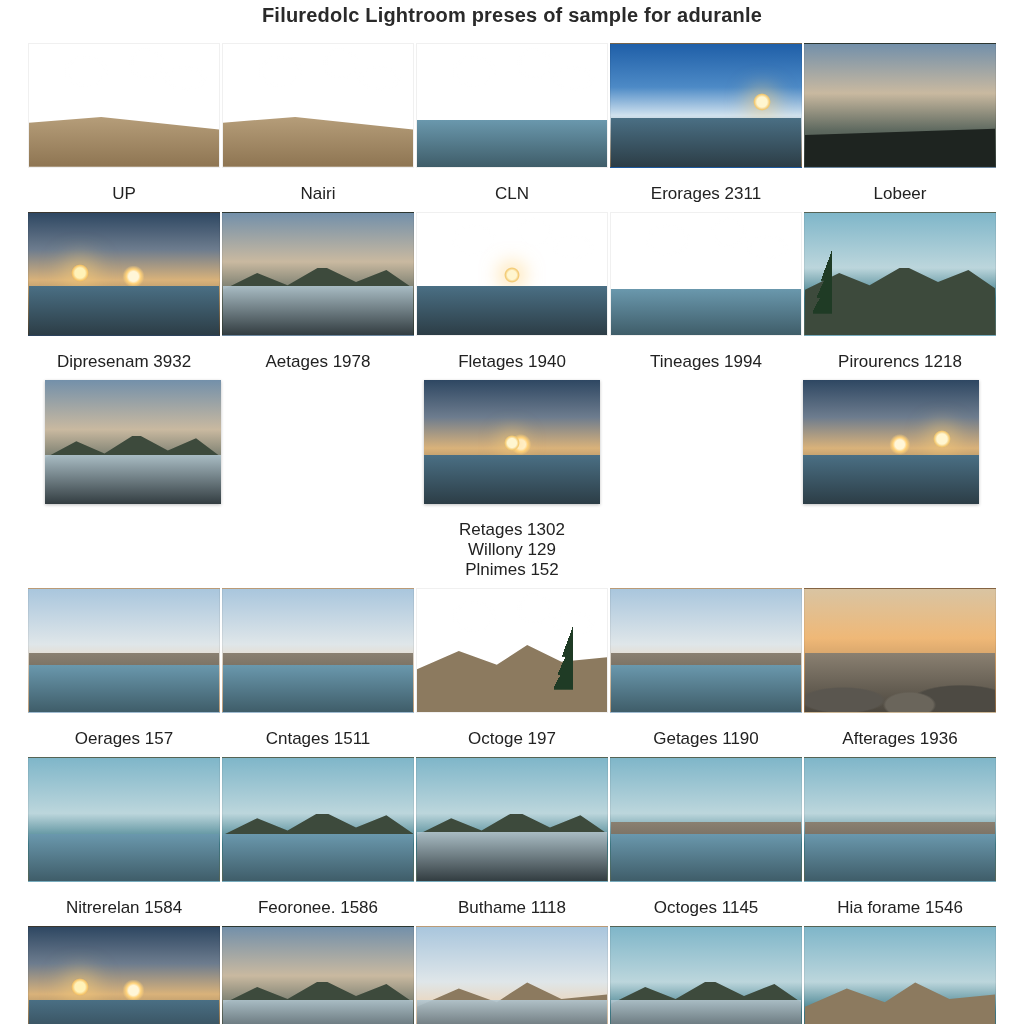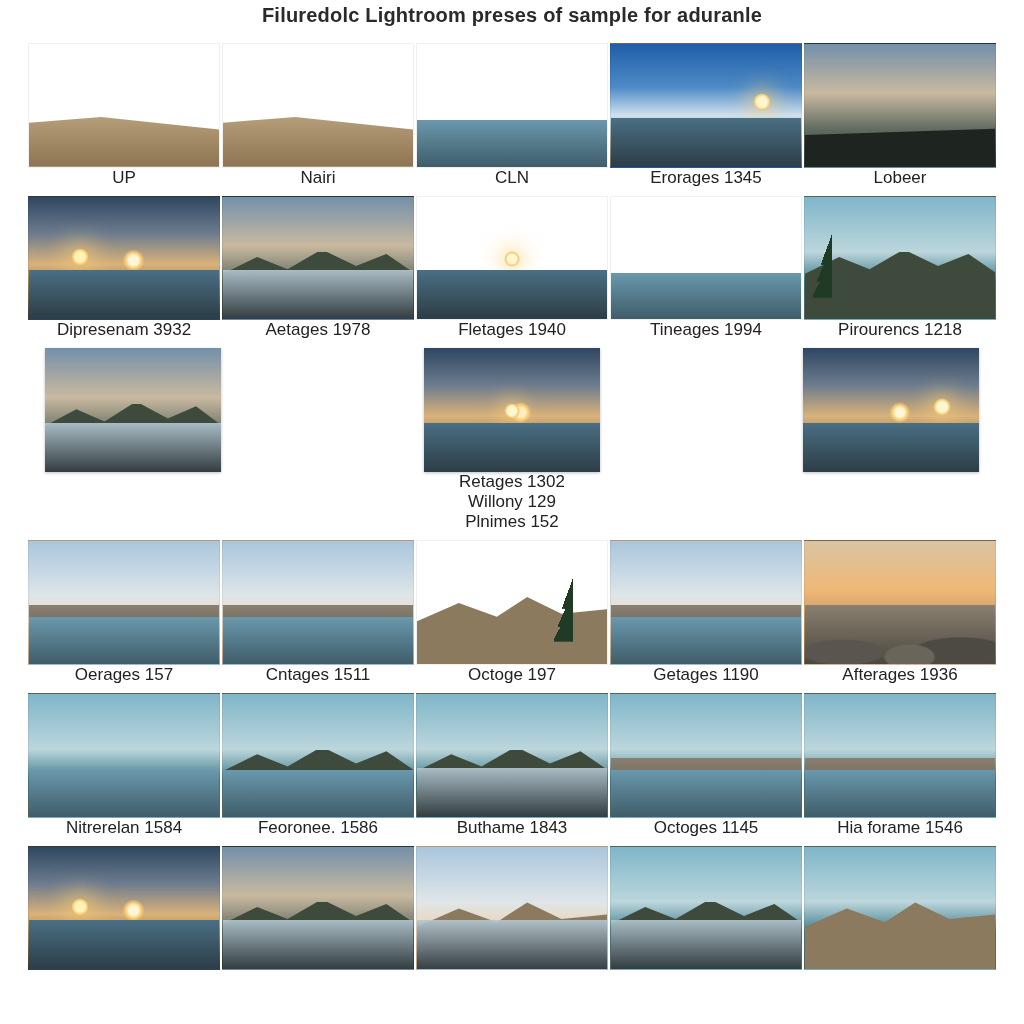--- a/index.html
+++ b/index.html
@@ -32,21 +32,21 @@
     position: relative;
     width: 100%;
     aspect-ratio: 1.54/1;
     overflow: hidden;
     border: 1px solid rgba(0,0,0,.06);
   }
   .r3 .thumb { width: 176px; margin: 0 auto; aspect-ratio: 1.42/1; box-shadow: 0 1px 3px rgba(0,0,0,.25); border: none; }
   .labels {
     display: grid;
     column-gap: 2px;
-    margin: 0 0 8px 0;
+    margin: 16px 0 8px 0;
     text-align: center;
     font-size: 17px;
     color: #222;
   }
   .labels.l5 { grid-template-columns: repeat(5,1fr); }
   .labels.l3 { grid-template-columns: repeat(1,1fr); }
   .lbl { white-space: nowrap; }
 
   
   .sky-soft { background:
@@ -142,21 +142,21 @@
         <div class="thumb sky-soft sand clouds"></div>
         <div class="thumb sky-soft sand clouds"></div>
         <div class="thumb sky-soft sea-light clouds"></div>
         <div class="thumb sky-blue sea sun-r"></div>
         <div class="thumb sky-dusk dark-fg"></div>
       </div>
       <div class="labels l5">
         <div class="lbl">UP</div>
         <div class="lbl">Nairi</div>
         <div class="lbl">CLN</div>
-        <div class="lbl">Erorages 1345</div>
+        <div class="lbl">Erorages 2311</div>
         <div class="lbl">Lobeer</div>
       </div>
       <div class="row r5">
         <div class="thumb sky-sunset sea sun-low"></div>
         <div class="thumb sky-dusk mtn reflect"></div>
         <div class="thumb sky-sunset sea sun-c clouds"></div>
         <div class="thumb sky-soft sea-light clouds"></div>
         <div class="thumb sky-teal mtn pine reflect"></div>
       </div>
       <div class="labels l5">
@@ -193,21 +193,21 @@
       <div class="row r5">
         <div class="thumb sky-teal sea-light"></div>
         <div class="thumb sky-teal mtn sea-light"></div>
         <div class="thumb sky-teal mtn reflect"></div>
         <div class="thumb sky-teal rocks sea-light"></div>
         <div class="thumb sky-teal rocks sea-light"></div>
       </div>
       <div class="labels l5">
         <div class="lbl">Nitrerelan 1584</div>
         <div class="lbl">Feoronee. 1586</div>
-        <div class="lbl">Buthame 1843</div>
+        <div class="lbl">Buthame 1118</div>
         <div class="lbl">Octoges 1145</div>
         <div class="lbl">Hia forame 1546</div>
       </div>
       <div class="row r5">
         <div class="thumb sky-sunset sea sun-low rocks"></div>
         <div class="thumb sky-dusk mtn reflect"></div>
         <div class="thumb sky-soft mtn-bare reflect"></div>
         <div class="thumb sky-teal mtn reflect rocks"></div>
         <div class="thumb sky-teal mtn-bare rocks"></div>
       </div>

